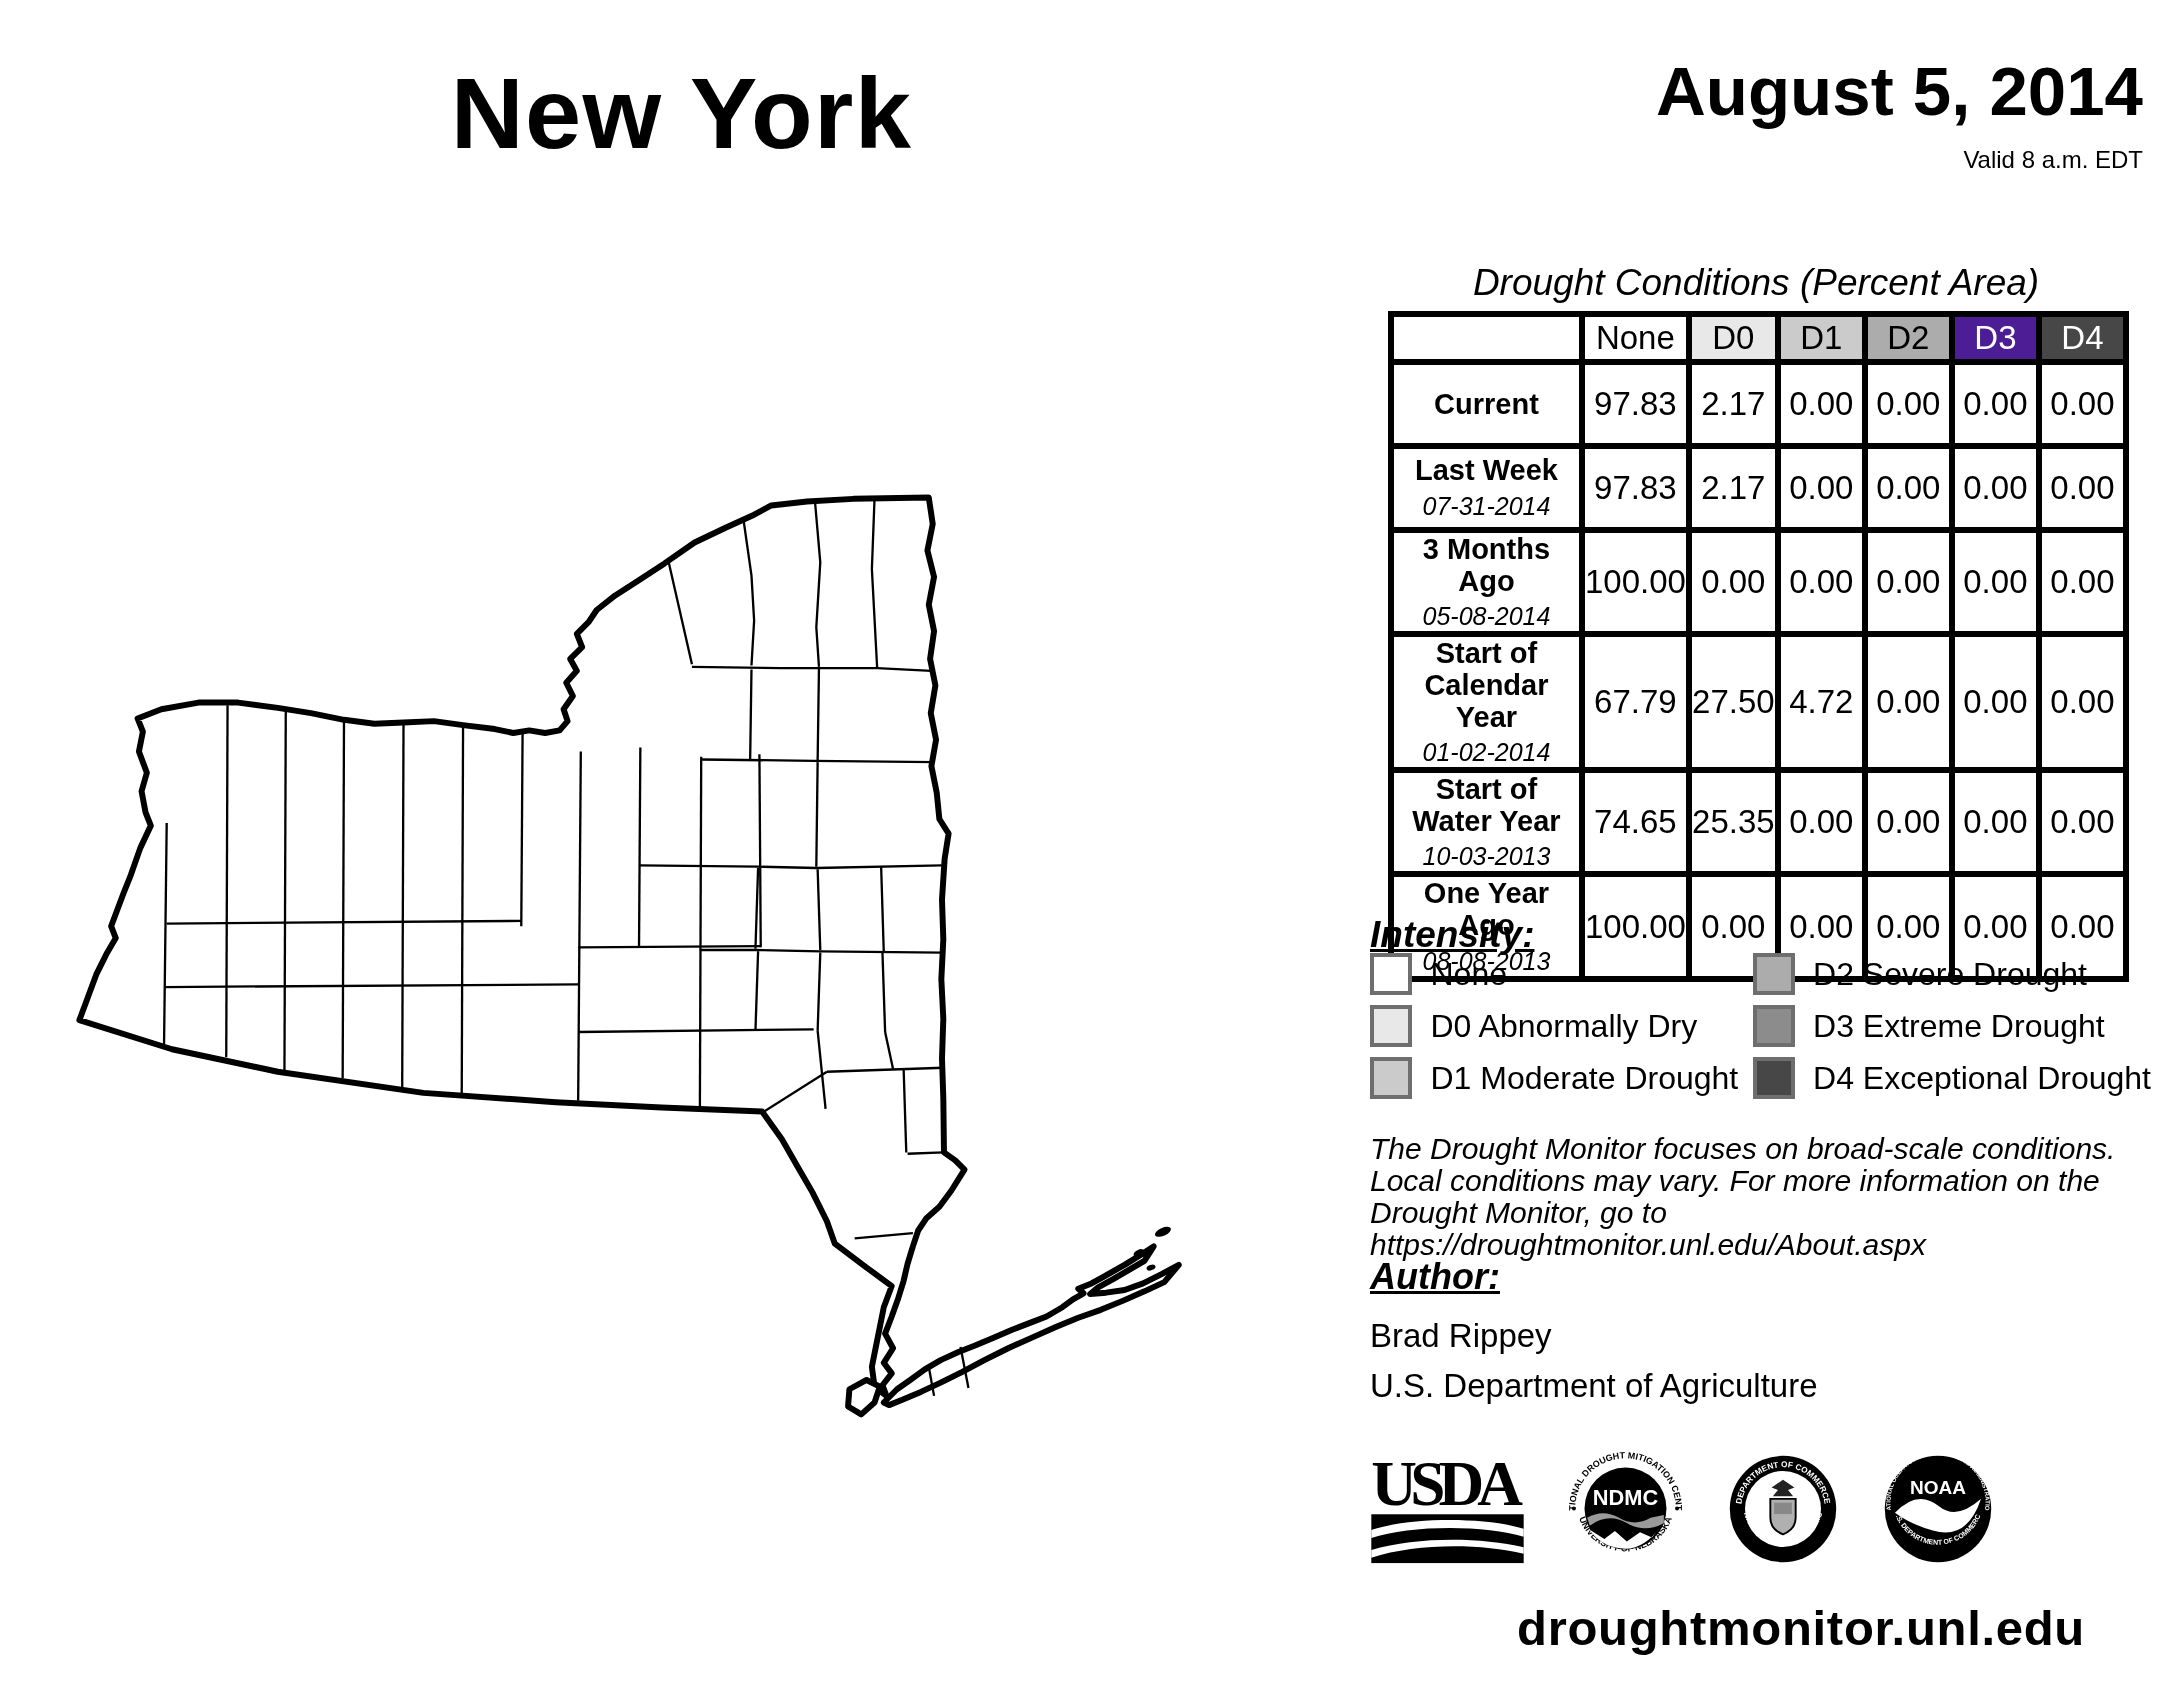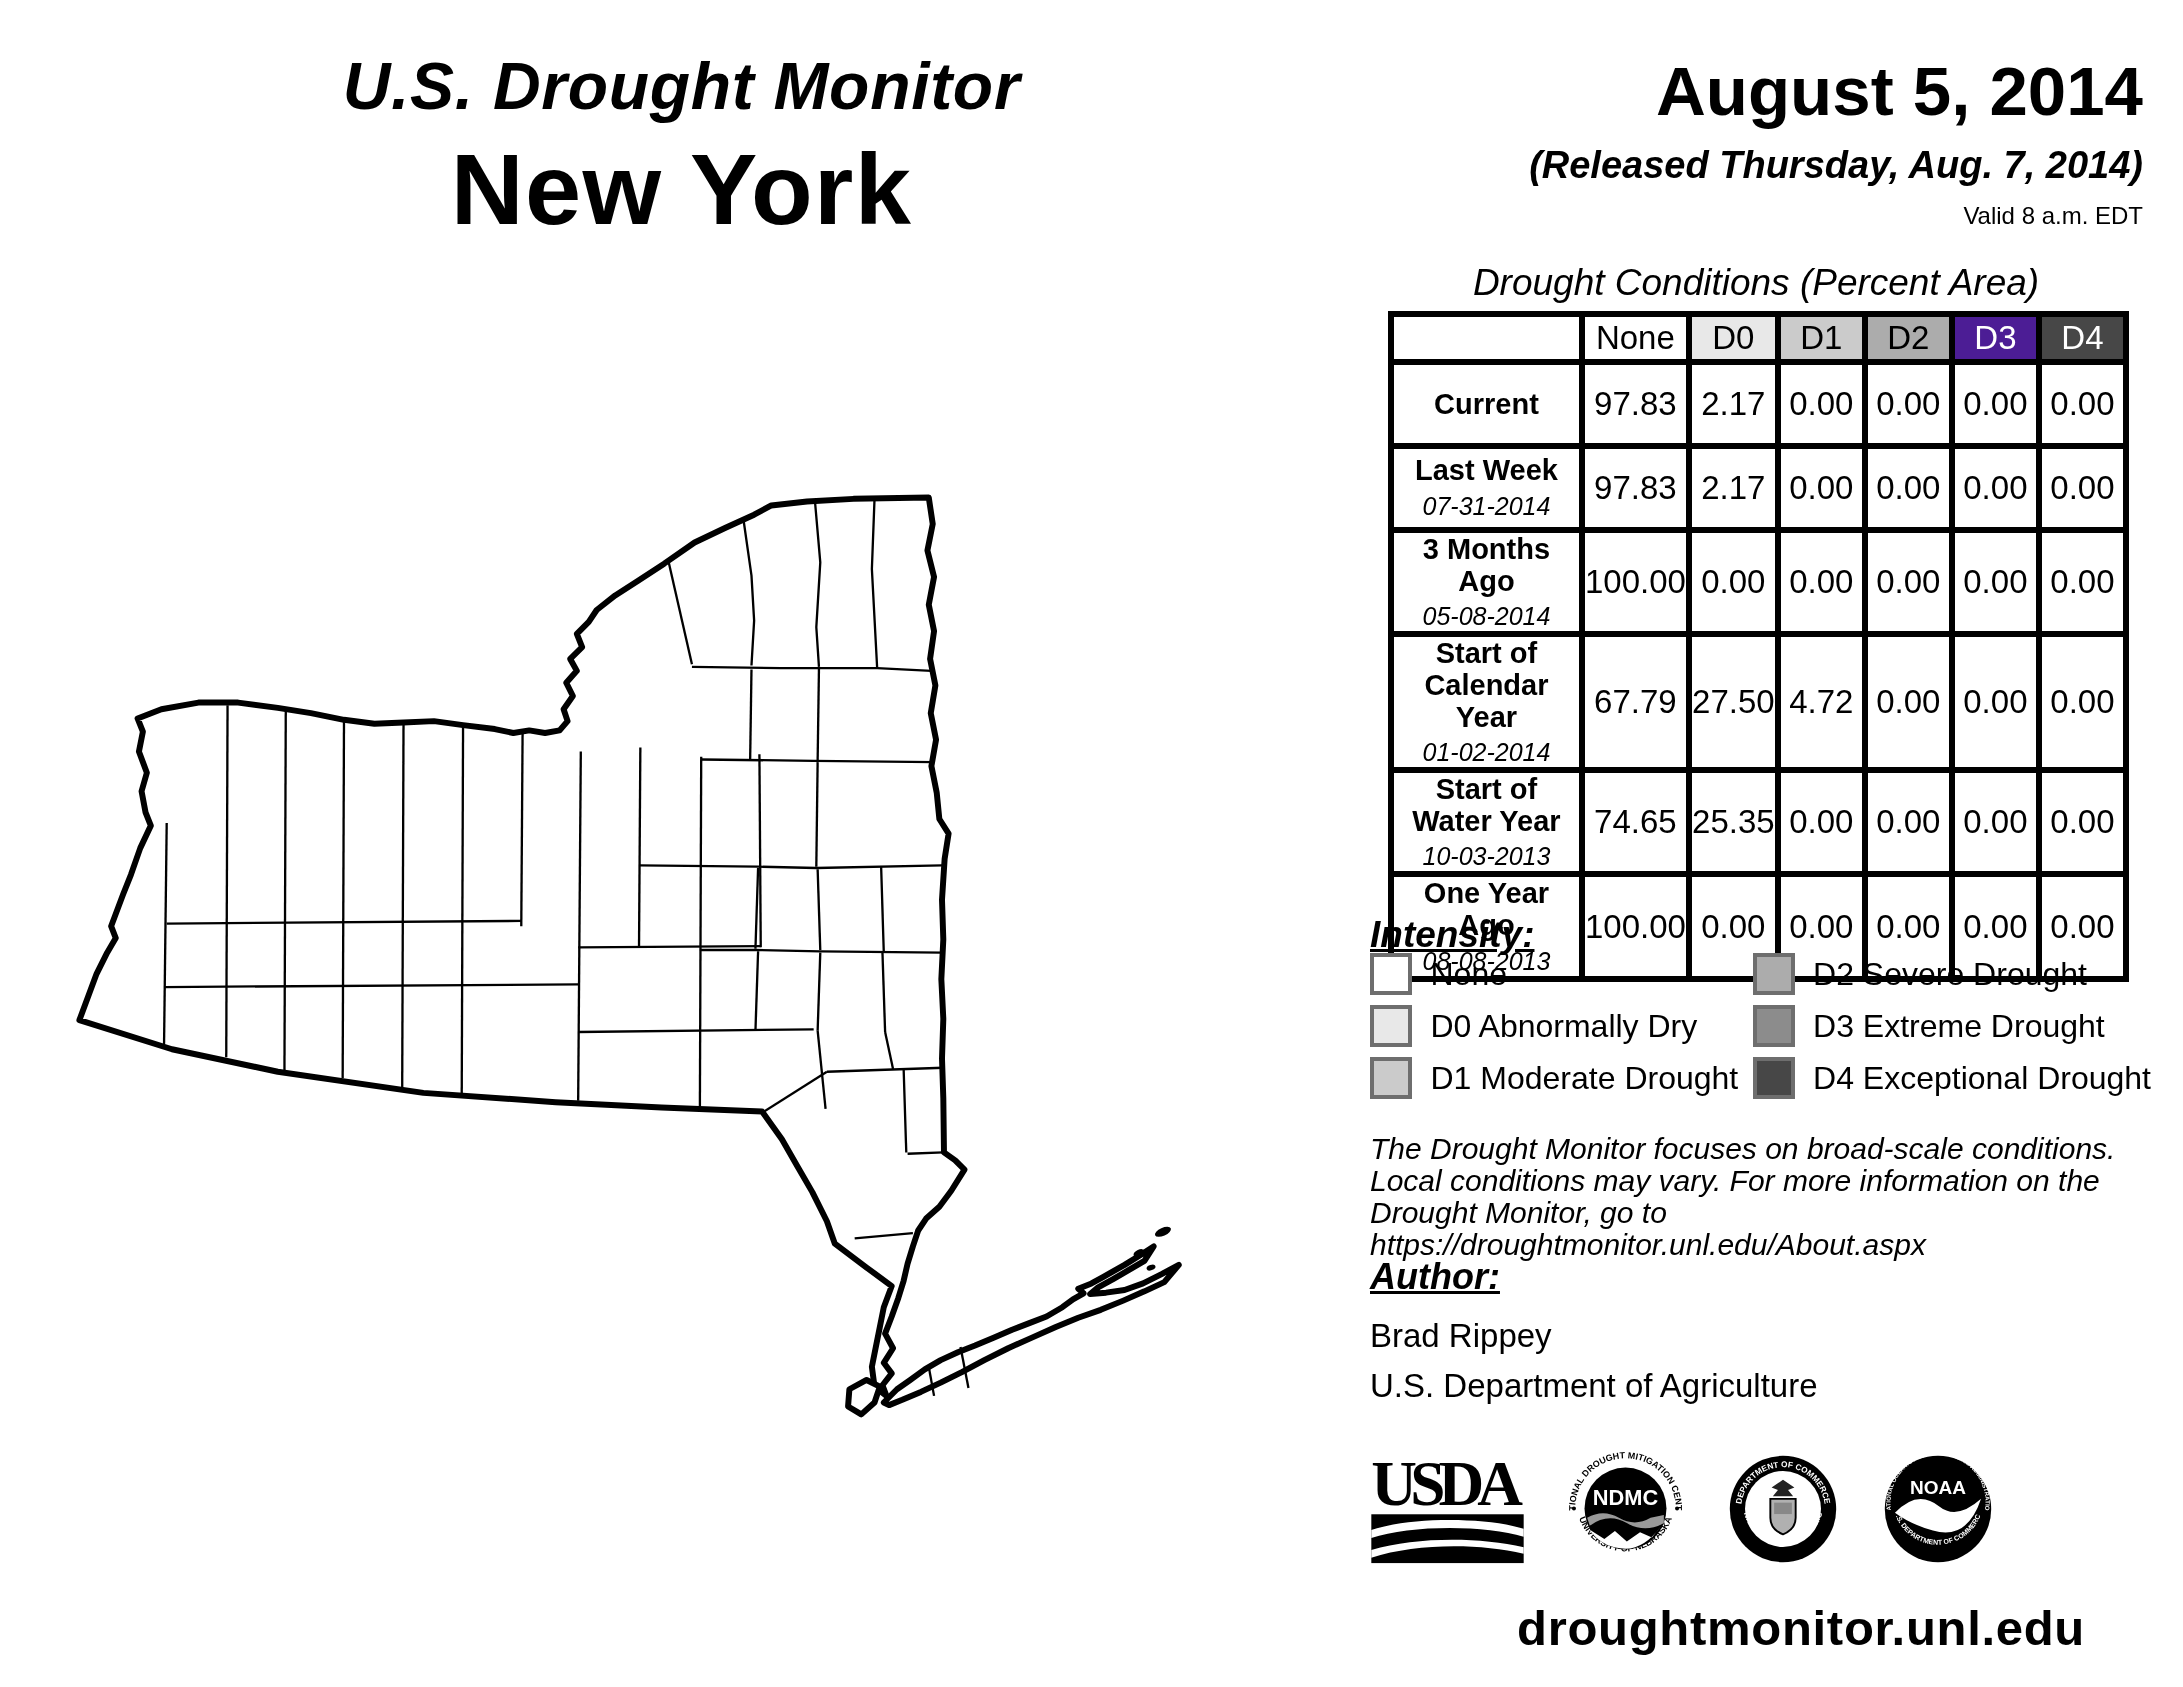--- a/index.html
+++ b/index.html
@@ -119,27 +119,25 @@
     <path d="M 1284,2100 L 1310,2086 1330,2096 1322,2120 1302,2138 1282,2126 Z" fill="#ffffff"></path>
   </g>
   <g fill="#000">
     <ellipse cx="1758" cy="1862" rx="13" ry="6" transform="rotate(-24 1758 1862)"></ellipse>
     <ellipse cx="1722" cy="1894" rx="9" ry="5" transform="rotate(-24 1722 1894)"></ellipse>
     <ellipse cx="1740" cy="1916" rx="7" ry="4" transform="rotate(-20 1740 1916)"></ellipse>
   </g>
 </svg>
 
 <div class="title-block">
-  <div class="title-line1">U.S. Drought Monitor</div>
   <div class="title-line2">New York</div>
 </div>
 
 <div class="date-block">
   <div class="date-main">August 5, 2014</div>
-  <div class="date-released">(Released Thursday, Aug. 7, 2014)</div>
   <div class="date-valid">Valid 8 a.m. EDT</div>
 </div>
 
 <div class="table-wrap">
   <div class="table-title">Drought Conditions (Percent Area)</div>
   <table class="dm">
     <colgroup>
       <col style="width:198px">
         <col style="width:89px">
         <col style="width:89px">

